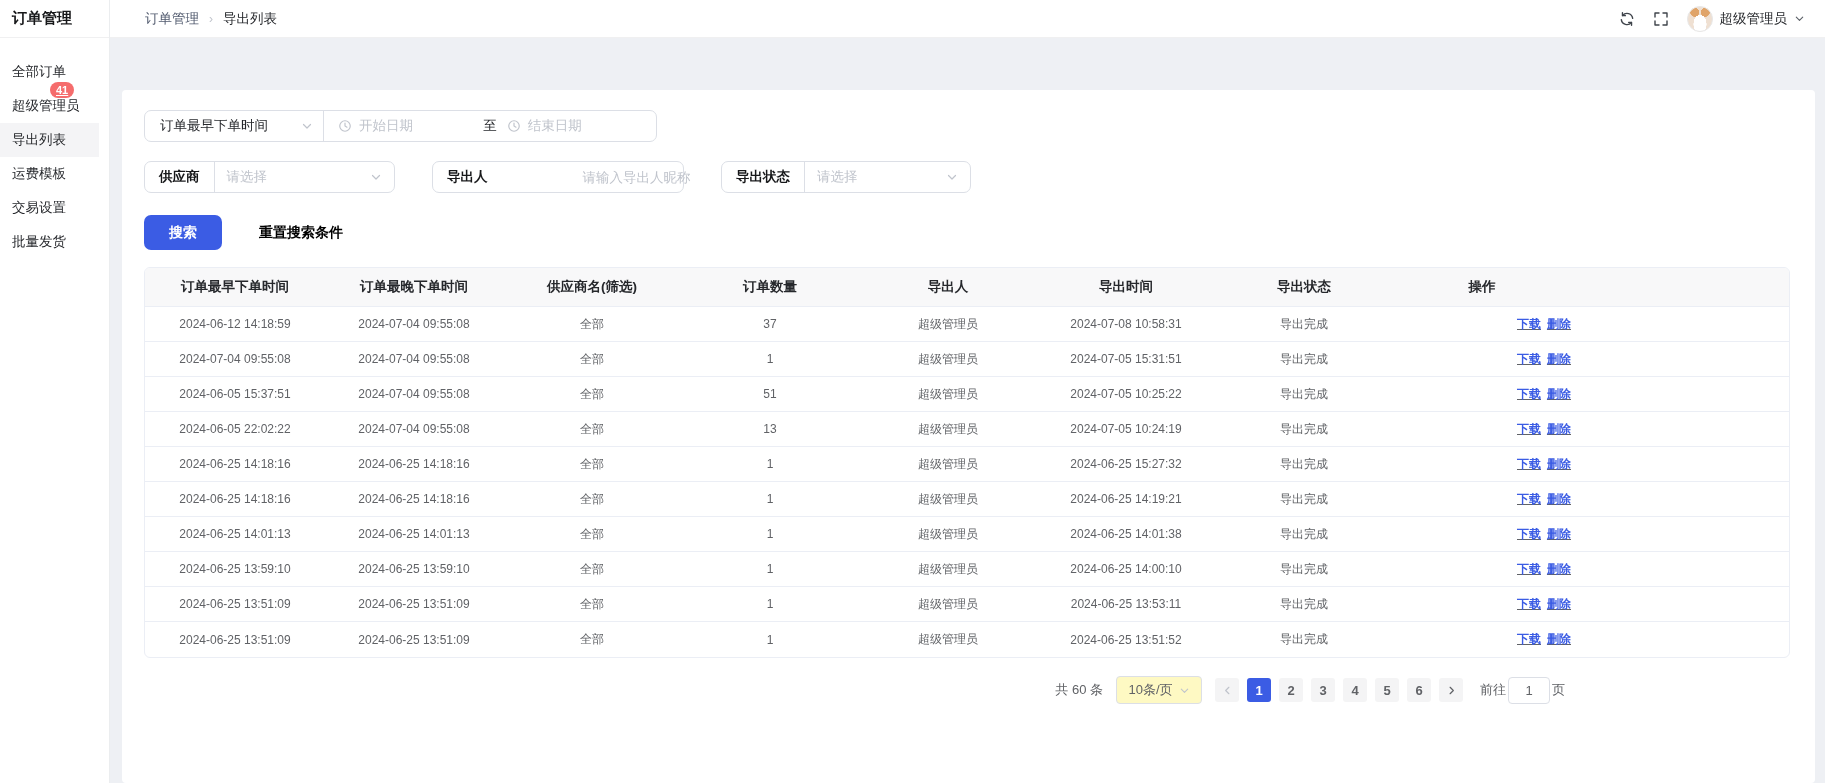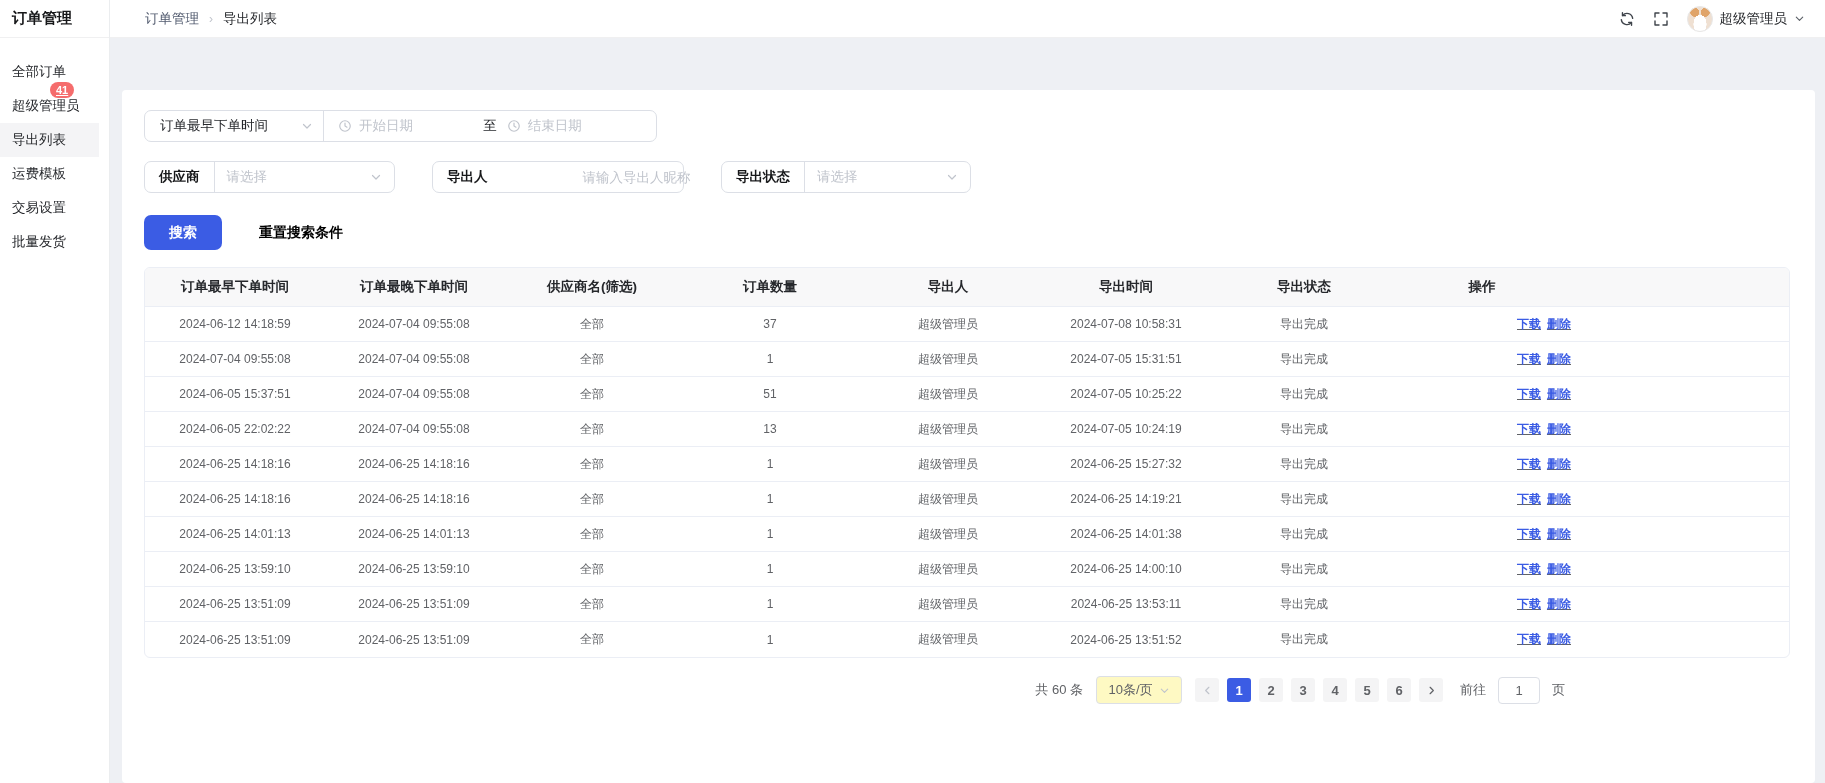--- a/index.html
+++ b/index.html
@@ -85,21 +85,21 @@
   
   .pager { width:1646px; margin-top:18px; display:flex; align-items:center;
     justify-content:flex-end; padding-right:225px; gap:13px; font-size:13px; color:#606266; }
   .size-select { width:86px; height:28px; border:1px solid #dcdfe6; border-radius:4px;
     display:flex; align-items:center; justify-content:center; gap:6px; cursor:pointer; background:#fef9c3; }
   .pg-btns { display:flex; align-items:center; gap:8px; }
   .pg { min-width:24px; height:24px; border-radius:3px; background:#f4f4f5; color:#606266;
     display:flex; align-items:center; justify-content:center; font-weight:bold; cursor:pointer; }
   .pg.active { background:#3b5ce4; color:#fff; }
   .pg.nav svg { display:block; }
-  .goto { display:flex; align-items:center; gap:12px; margin-left:4px; }
+  .goto { display:flex; align-items:center; gap:2px; margin-left:4px; }
   .goto-input { width:42px; height:27px; border:1px solid #dcdfe6; border-radius:4px;
     text-align:center; font:inherit; color:#606266; outline:none; }
 </style>
 </head>
 <body>
 
 <aside class="sidebar">
   <div class="sidebar-head">
     <span class="sidebar-title">订单管理</span>
   </div>

